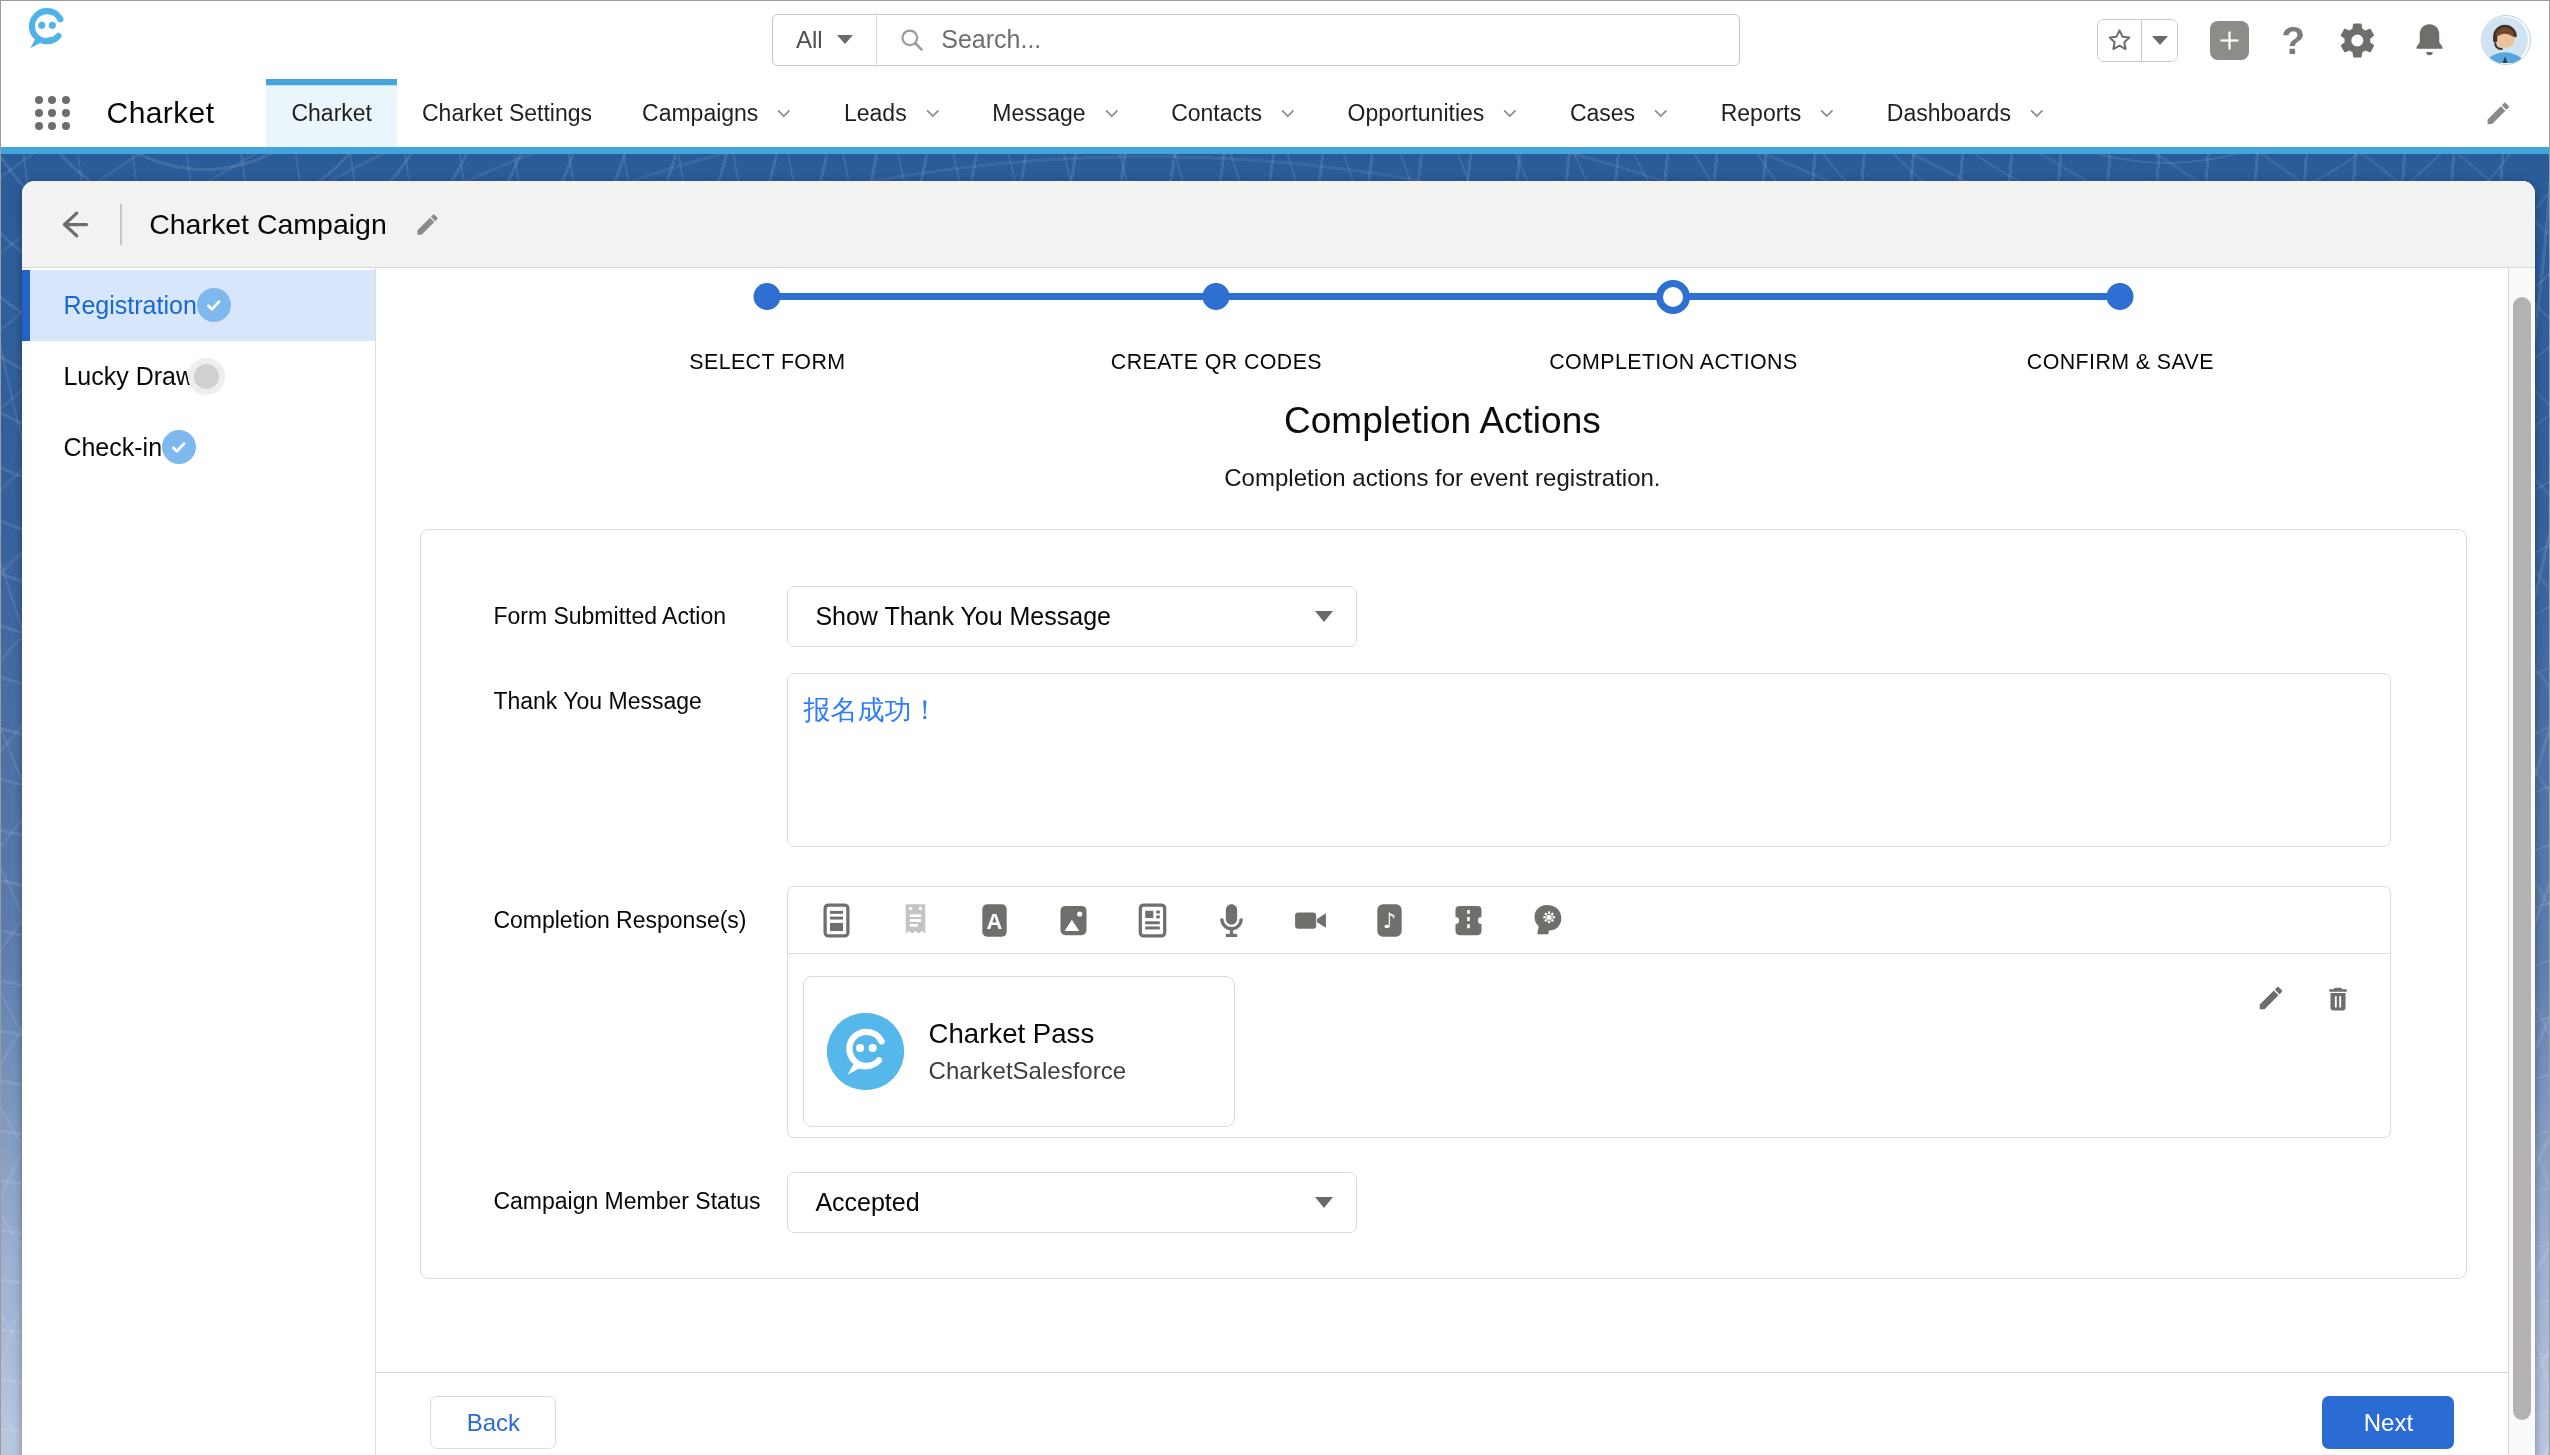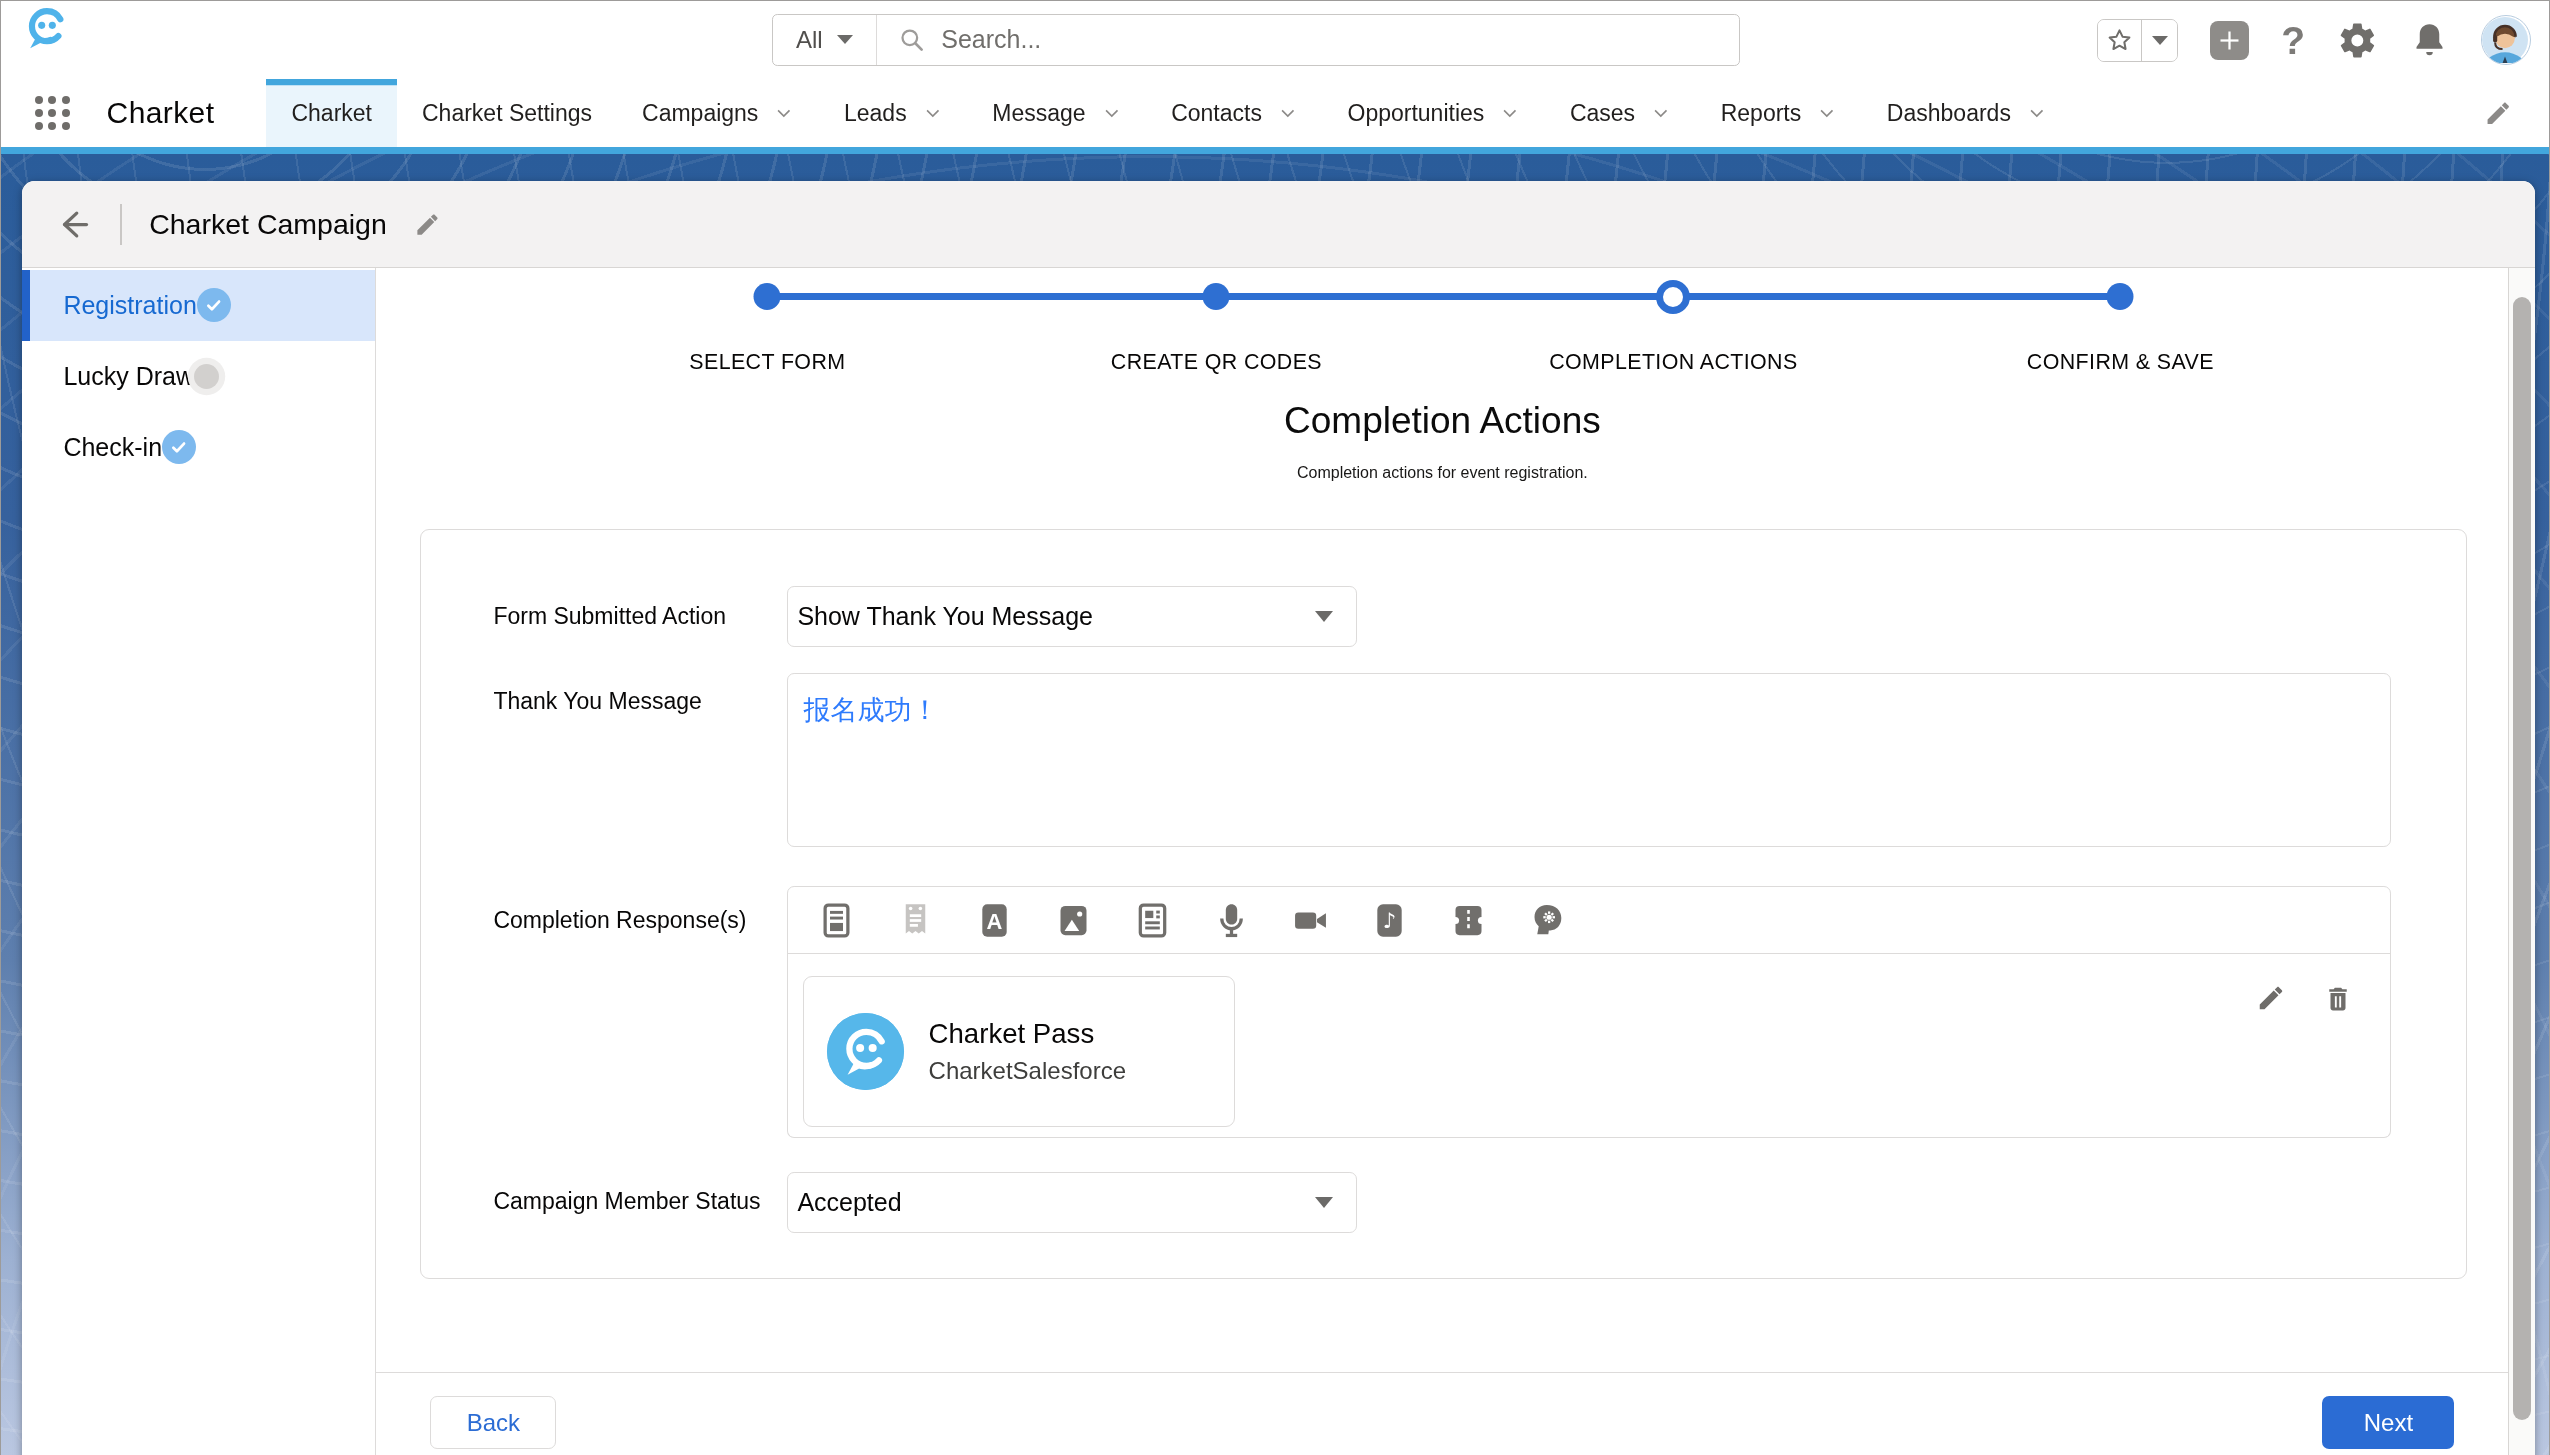--- a/index.html
+++ b/index.html
@@ -90,28 +90,28 @@
   .scroll-thumb{ position:absolute; left:3.6px; width:18px; border-radius:9px; background:#b4b2b0; top:29px; height:1123px; cursor:pointer; }
 
   
   .stepper{ position:absolute; top:0; left:0; right:0; height:125px; }
   .step-line{ position:absolute; top:25px; left:391px; width:1353px; height:7.1px; background:#2e6fd2; border-radius:3.6px; }
   .step-dot{ position:absolute; top:15px; width:27px; height:27px; border-radius:50%; background:#2e6fd2; transform:translateX(-50%); }
   .step-dot.current{ top:11.6px; width:34px; height:34px; background:#fff; border:7.1px solid #2e6fd2; }
   .step-label{ position:absolute; top:82px; transform:translateX(-50%); font-size:21.4px; color:#080707; white-space:nowrap; letter-spacing:0.4px; }
 
   .content-title{ position:absolute; top:132px; left:0; width:100%; text-align:center; font-size:37px; font-weight:400; color:#0b0b0b; }
-  .content-subtitle{ position:absolute; top:196px; left:0; width:100%; text-align:center; font-size:16px; color:#181716; }
+  .content-subtitle{ position:absolute; top:196px; left:0; width:100%; text-align:center; font-size:24px; color:#181716; }
 
   
   .panel{ position:absolute; left:44px; top:261px; width:2047px; height:750px; border:0.9px solid #dddbda; border-radius:9px; }
   .flabel{ position:absolute; left:72px; font-size:23px; color:#080707; }
   .select{
     position:absolute; left:366px; width:570px; height:61px; border:0.9px solid #dddbda; border-radius:7.1px;
-    background:#fff; display:flex; align-items:center; padding:0 53px 0 9px; font-size:25px; cursor:pointer; font-family:inherit; color:#080707;
+    background:#fff; display:flex; align-items:center; padding:0 53px 0 27px; font-size:25px; cursor:pointer; font-family:inherit; color:#080707;
   }
   .select .tri{ position:absolute; right:23px; top:50%; margin-top:-5.3px; width:0; height:0;
     border-left:9.8px solid transparent; border-right:9.8px solid transparent; border-top:11.6px solid #6b6a68; }
   .msgbox{
     position:absolute; left:366px; top:143px; width:1604px; height:174px; border:0.9px solid #dddbda; border-radius:7.1px;
     padding:18px 15px; font-size:27px; color:#2e7bfd; font-family:inherit; resize:none; outline:none; background:#fff;
   }
   .resp-toolbar{
     position:absolute; left:366px; top:356px; width:1604px; height:68px; border:0.9px solid #dddbda;
     border-radius:7.1px 7.1px 0 0; display:flex; align-items:center; gap:40px; padding:0 28.5px;

